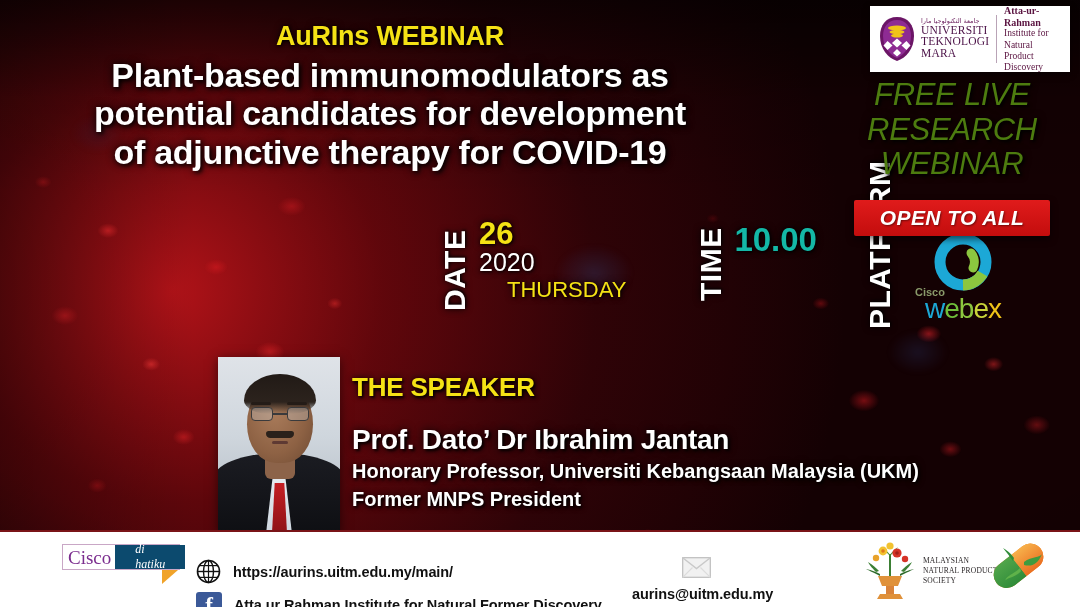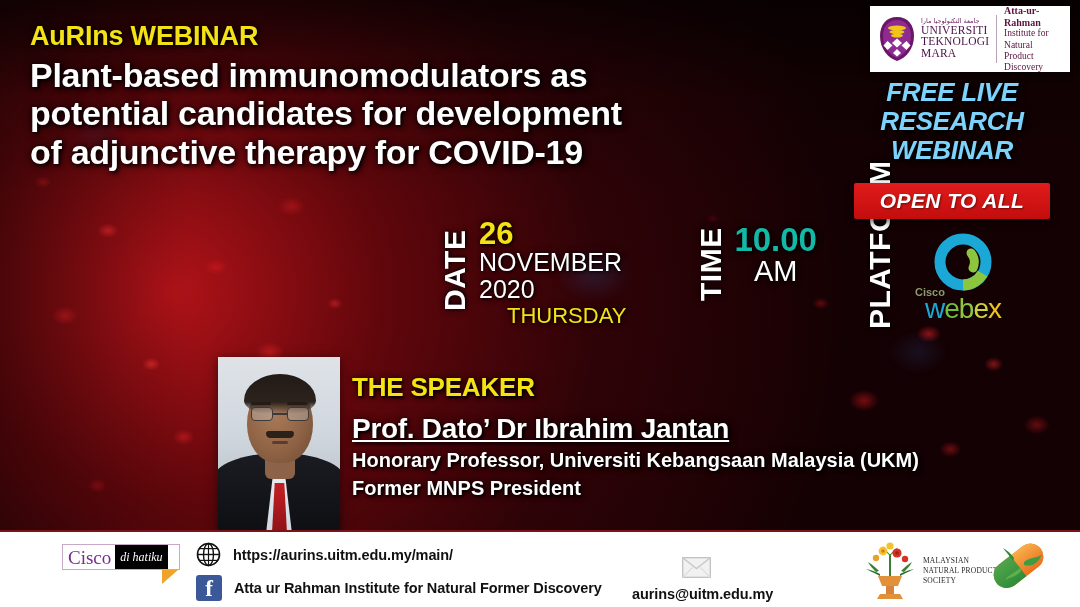--- a/index.html
+++ b/index.html
@@ -66,21 +66,21 @@
   }
   .bg-vignette {
     position: absolute; inset: 0;
     background:
       linear-gradient(to bottom, rgba(0,0,0,0.62) 0%, rgba(0,0,0,0.12) 16%, rgba(0,0,0,0) 32%),
       linear-gradient(to right, rgba(0,0,0,0.30) 0%, rgba(0,0,0,0) 18%),
       radial-gradient(ellipse 130% 110% at 50% 45%, rgba(0,0,0,0) 48%, rgba(0,0,0,0.55) 100%);
   }
 
   
-  .titles { position: absolute; left: 30px; top: 22px; width: 720px; z-index: 20; }
+  .titles { position: absolute; left: 30px; top: 22px; width: 720px; z-index: 20; text-align: center; }
   .kicker {
     font-size: 27px; font-weight: bold; color: #f5e215;
     letter-spacing: -0.2px; line-height: 1.1;
     text-shadow: 0 0 7px rgba(0,0,0,0.95), 1px 1px 3px rgba(0,0,0,0.95);
   }
   .headline {
     margin-top: 4px;
     font-size: 34px; font-weight: bold; color: #ffffff;
     line-height: 1.13; letter-spacing: -0.3px;
     text-shadow: 0 0 9px rgba(0,0,0,0.95), 2px 2px 4px rgba(0,0,0,0.9);
@@ -125,21 +125,21 @@
     display: block; font-size: 11px; font-weight: bold; color: #8a9a6a;
     text-align: left; margin-left: 6px; margin-bottom: -3px;
   }
   .webex-main { font-size: 28px; font-weight: normal; letter-spacing: -1px; }
   .wx-w { color: #1ca8d6; } .wx-e1 { color: #6fbf3a; } .wx-b { color: #8cc63f; }
   .wx-e2 { color: #c9d43a; } .wx-x { color: #f0c419; }
 
   
   .right-panel { position: absolute; right: 14px; top: 78px; width: 228px; z-index: 20; text-align: center; }
   .rp-line {
-    font-size: 26px; font-weight: bold; font-style: italic; color: #7dd3fc;
+    font-size: 31px; font-weight: normal; font-style: italic; color: #4d7c0f;
     line-height: 1.12; letter-spacing: -0.3px;
     text-shadow: 0 0 8px rgba(0,0,0,0.9), 2px 2px 3px rgba(0,0,0,0.9);
   }
   .rp-join {
     margin-top: 16px;
     font-size: 28px; font-weight: bold; font-style: italic; color: #f0b90b;
     letter-spacing: -0.3px;
     text-shadow: 0 0 8px rgba(0,0,0,0.9), 2px 2px 3px rgba(0,0,0,0.9);
   }
   .open-btn {
@@ -224,52 +224,51 @@
              background: #2a211b; border-radius: 3px 3px 5px 5px; }
   .sp-mouth { position: absolute; left: 54px; top: 84px; width: 16px; height: 2.5px;
               background: #5e3a33; border-radius: 2px; }
 
   .speaker-text { position: absolute; left: 352px; top: 372px; z-index: 22; }
   .sp-kicker {
     font-size: 26px; font-weight: bold; color: #f5e215; letter-spacing: -0.2px;
     text-shadow: 0 0 6px rgba(0,0,0,0.95), 1.5px 1.5px 3px rgba(0,0,0,0.95);
   }
   .sp-name {
-    margin-top: 10px; font-size: 28px; font-weight: bold; color: #ffffff; letter-spacing: -0.3px;
+    margin-top: 21px; font-size: 28px; font-weight: bold; color: #ffffff; letter-spacing: -0.3px;
     text-shadow: 0 0 8px rgba(0,0,0,0.95), 2px 2px 3px rgba(0,0,0,0.9);
-    text-decoration: underline;
   }
   .sp-aff {
     margin-top: 3px; font-size: 20px; font-weight: bold; color: #ffffff; line-height: 1.25;
     text-shadow: 0 0 7px rgba(0,0,0,0.95), 1.5px 1.5px 3px rgba(0,0,0,0.9);
   }
 
   
   .footer {
     position: absolute; left: 0; right: 0; bottom: 0; height: 77px;
     background: #ffffff; z-index: 40;
     display: flex; align-items: center;
   }
   .ft-uitm { position: absolute; left: 62px; top: 14px; width: 118px; height: 42px; }
   .ft-uitm-box { position: relative; display: flex; align-items: stretch; height: 26px; border: 1px solid #c9a7c6; }
   .ft-uitm-l {
     display: flex; align-items: center; padding: 0 4px 0 5px;
     font-family: "Liberation Serif", serif; font-size: 19px; color: #7b2d8e; line-height: 1;
   }
   .ft-uitm-r {
-    display: flex; align-items: center; padding: 0 5px; background: #000000;
+    display: flex; align-items: center; padding: 0 20px; background: #0c4a6e;
     font-family: "Liberation Serif", serif; font-style: italic; font-size: 12px; color: #ffffff;
   }
   .ft-uitm-tail {
     position: absolute; right: 2px; top: 26px; width: 0; height: 0;
     border-left: 16px solid #f0a32a; border-bottom: 14px solid transparent;
   }
 
   .ft-links { position: absolute; left: 196px; top: 10px; }
-  .ft-row { display: flex; align-items: center; height: 29px; }
+  .ft-row { display: flex; align-items: center; height: 29px; margin-top: 17px; }
   .ft-row + .ft-row { margin-top: 4px; }
   .ft-txt { font-size: 14.5px; font-weight: bold; color: #111111; margin-left: 12px; letter-spacing: -0.1px; }
 
   .globe-icon { width: 25px; height: 25px; flex: 0 0 25px; }
   .fb-icon {
     width: 26px; height: 26px; flex: 0 0 26px; background: #3b5998; border-radius: 3px;
     display: flex; align-items: flex-end; justify-content: center;
     font-family: "Liberation Serif", serif; font-weight: bold; font-size: 23px; color: #ffffff; line-height: 0.96;
   }
 
@@ -331,31 +330,29 @@
       <div>of adjunctive therapy for COVID-19</div>
     </div>
   </div>
 
   <div class="info-row">
 
     <div style="display:flex;align-items:flex-start;">
       <div class="vlabel date-vlabel">DATE</div>
       <div class="date-stack">
         <div class="d-big">26</div>
-        <div class="d-mid">NOVEMBER</div>
         <div class="d-mid">2020</div>
         <div class="d-day">THURSDAY</div>
       </div>
     </div>
 
     <div class="time-group">
       <div class="vlabel time-vlabel">TIME</div>
       <div class="time-stack">
         <div class="t-big">10.00</div>
-        <div class="t-am">AM</div>
       </div>
     </div>
 
     <div class="plat-group">
       <div class="vlabel plat-vlabel">PLATFORM</div>
       <div class="webex">
         <div class="webex-ring">
           <svg viewBox="0 0 62 62" width="62" height="62" aria-hidden="true">
             <circle cx="31" cy="31" r="23" fill="none" stroke="#1ca8d6" stroke-width="11"></circle>
             <path d="M31 54 A23 23 0 0 0 50.5 42.5" fill="none" stroke="#8cc63f" stroke-width="11" stroke-linecap="butt"></path>

